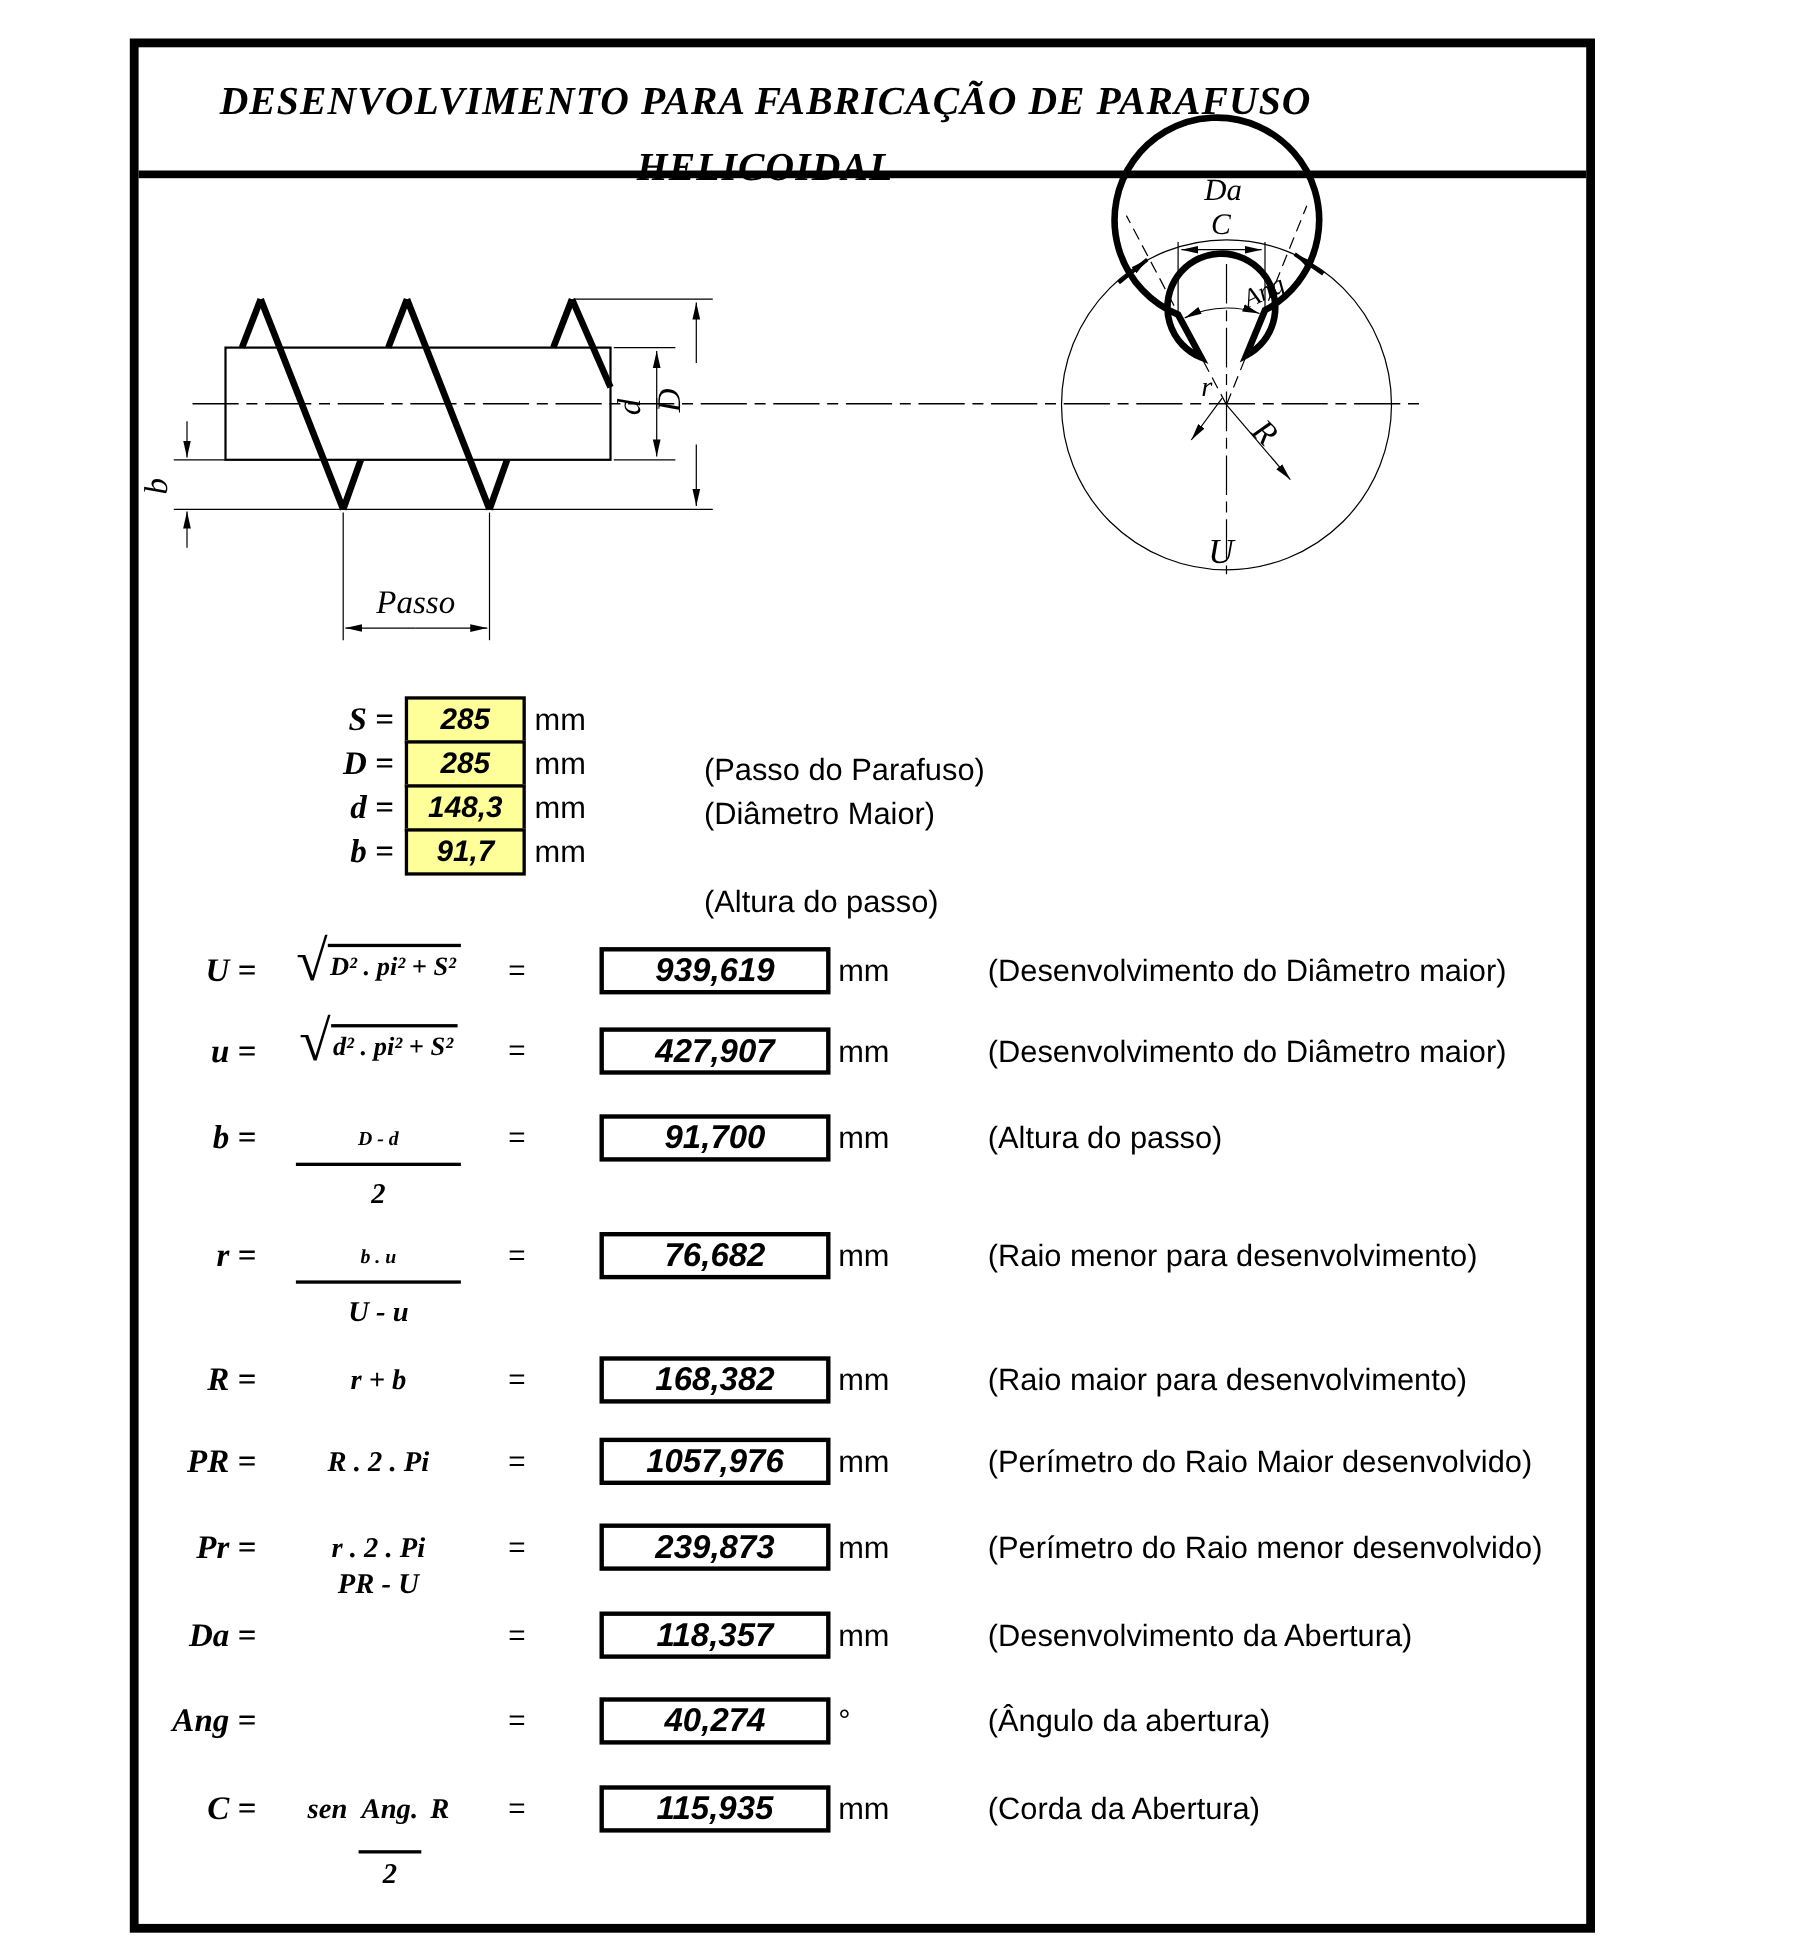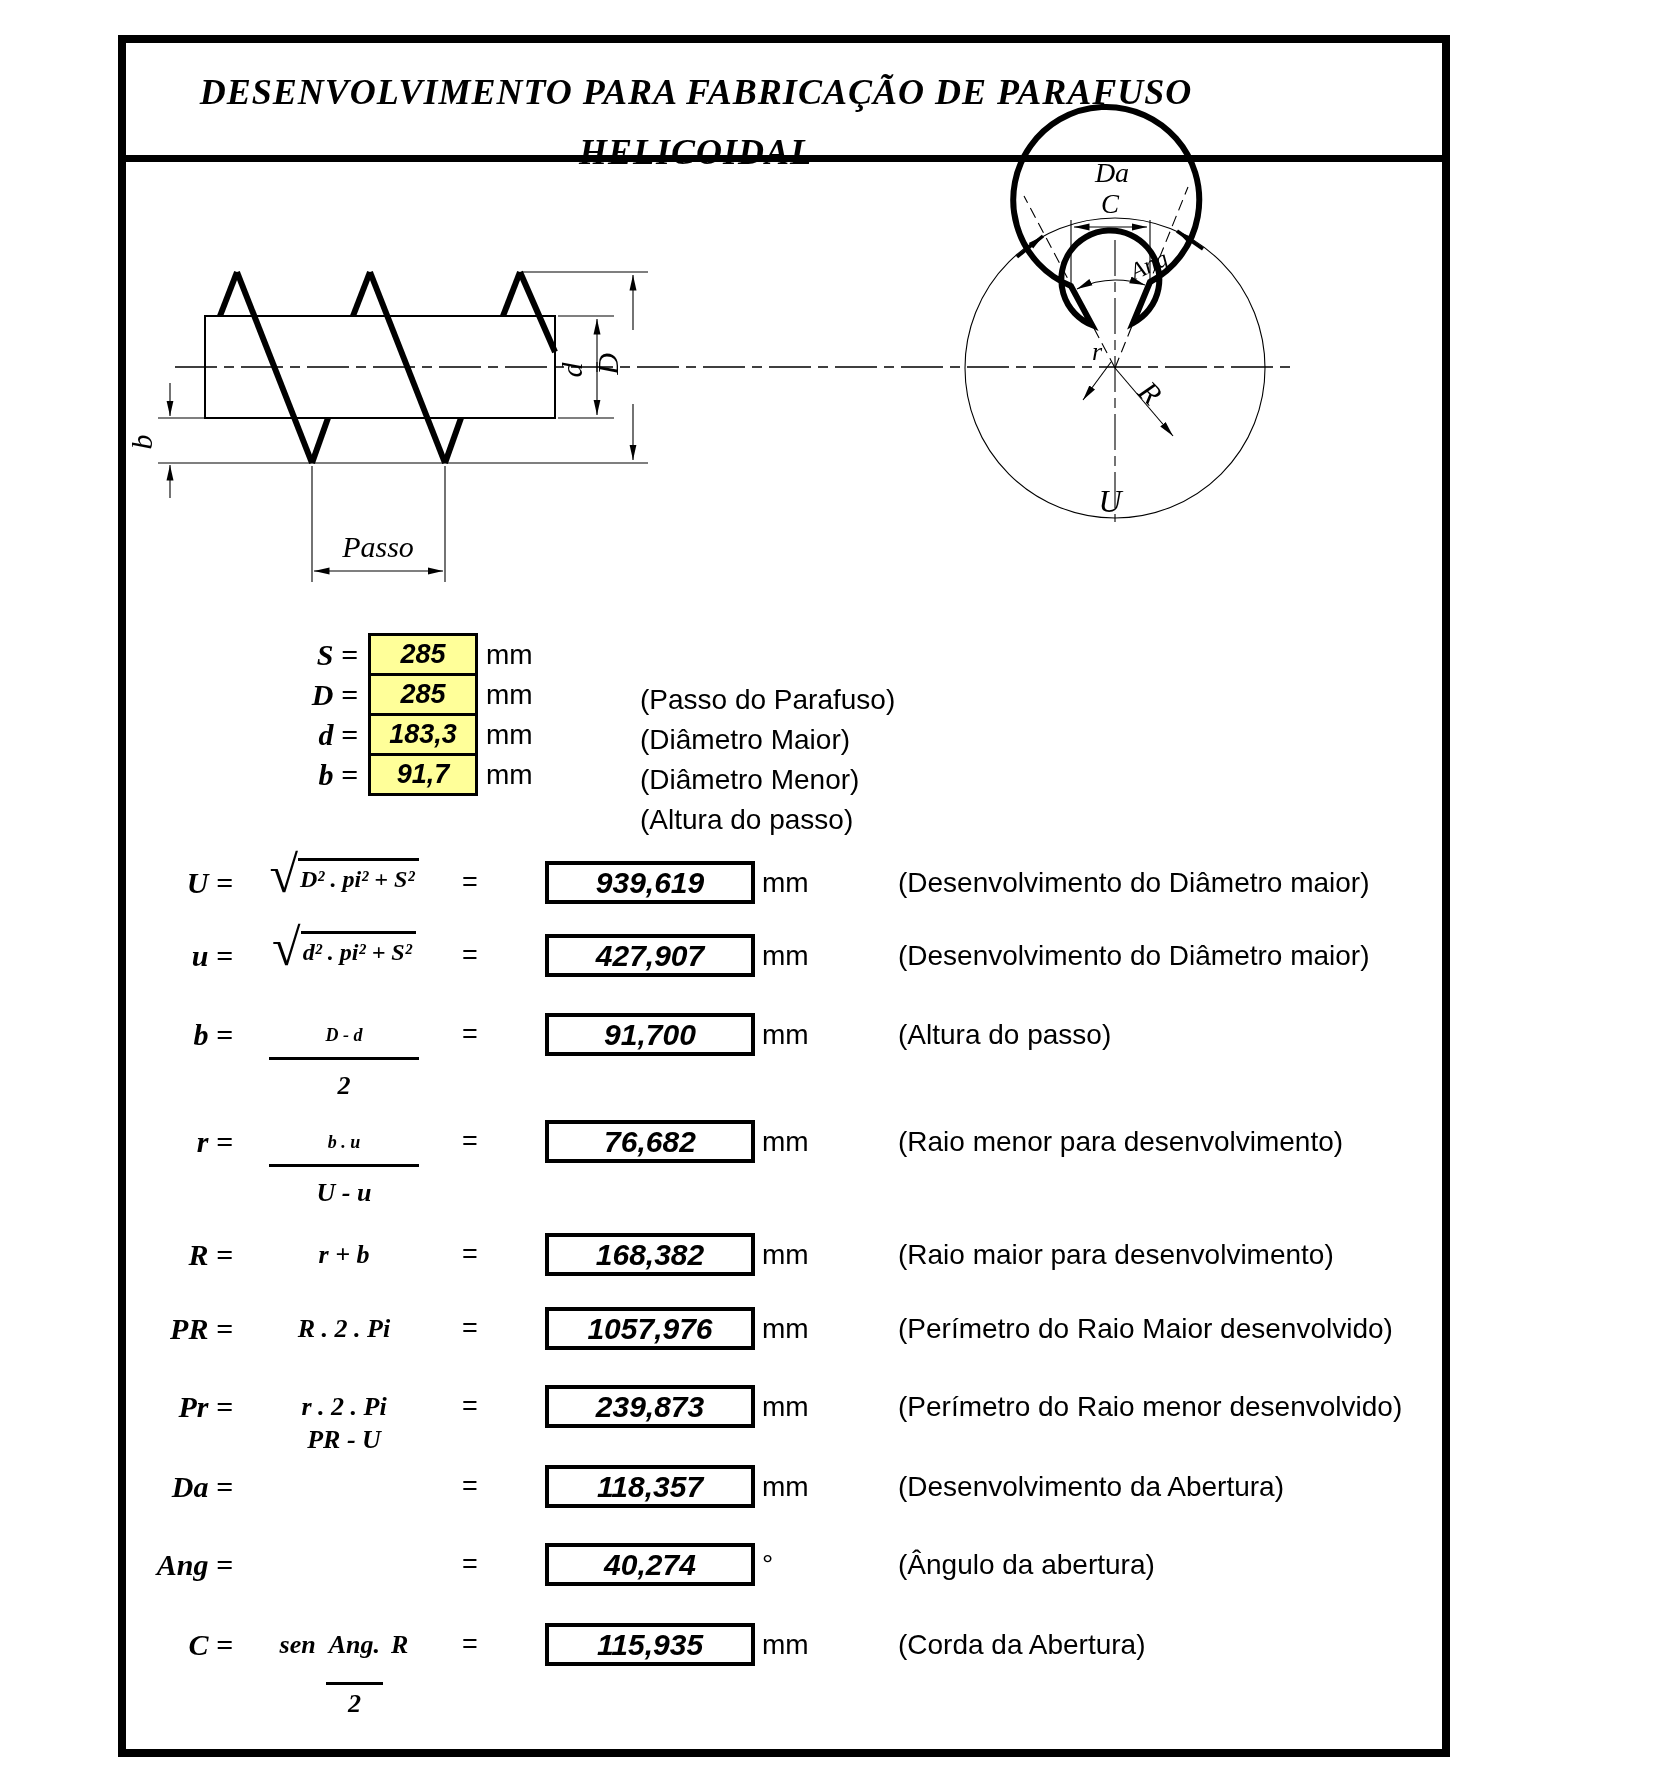--- a/index.html
+++ b/index.html
@@ -150,24 +150,23 @@
 
   <div class="abs in-sym" style="top:673px">D =</div>
   <div class="abs in-box" style="top:673px">
     <span class="in-val">285</span>
     </div>
   <div class="abs in-unit" style="top:673px">mm</div>
   <div class="abs in-desc" style="top:673px">(Diâmetro Maior)</div>
 
   <div class="abs in-sym" style="top:713px">d =</div>
   <div class="abs in-box" style="top:713px">
-    <span class="in-val">183,3</span>
+    <span class="in-val">148,3</span>
     </div>
   <div class="abs in-unit" style="top:713px">mm</div>
-  <div class="abs in-desc" style="top:713px">(Diâmetro Menor)</div>
 
   <div class="abs in-sym" style="top:753px">b =</div>
   <div class="abs in-box" style="top:753px">
     <span class="in-val">91,7</span>
     </div>
   <div class="abs in-unit" style="top:753px">mm</div>
   <div class="abs in-desc" style="top:753px">(Altura do passo)</div>
 
   <div class="abs r-sym" style="top:861px">U =</div>
   <div class="abs r-formula sqrtwrap" style="top:853px">

